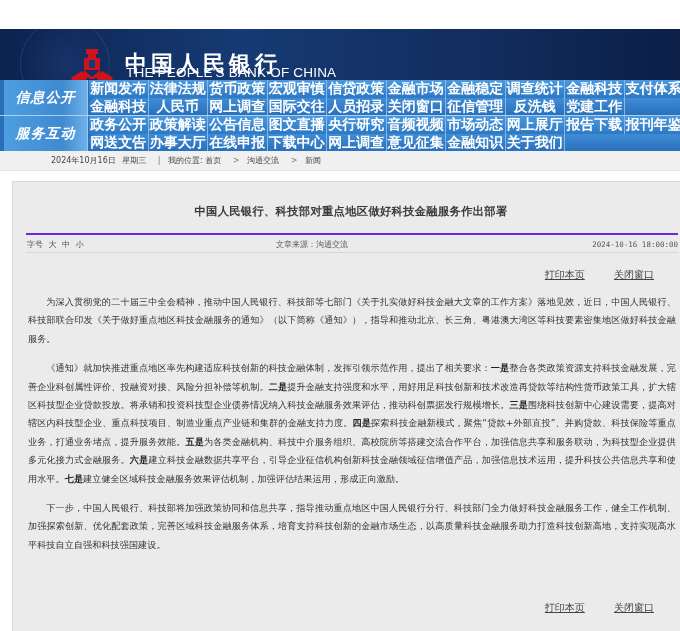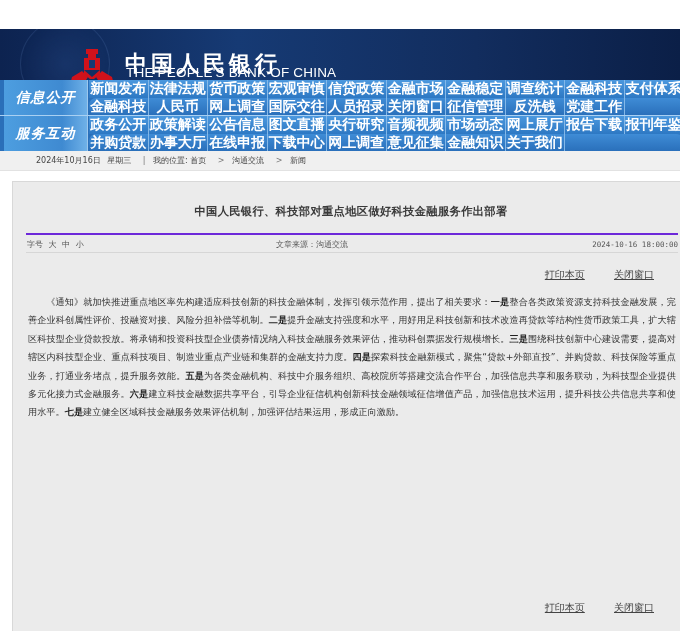--- a/index.html
+++ b/index.html
@@ -42,21 +42,21 @@
   .nav-item {
     width: 59.5px; height: 17.5px; line-height: 17.5px; text-align: center; color: #ffffff;
     font-size: 14px; font-weight: bold; border-right: 1px solid #84b8e8; white-space: nowrap; overflow: hidden;
     cursor: pointer;
   }
   .nav-item.empty { border-right: none; }
 
   .crumb {
     position: absolute; left: 0; top: 151px; width: 680px; height: 20px; background: #f0f0f0;
     border-bottom: 1px solid #e2e2e2;
-    font-size: 8px; color: #444; line-height: 20px; padding-left: 36px;
+    font-size: 8px; color: #444; line-height: 20px; padding-left: 51px;
   }
   .crumb span { margin-right: 4px; }
   .crumb .sep { color: #777; margin: 0 5px; }
 
   .article {
     position: absolute; left: 12px; top: 181px; width: 676px; height: 518px; background: #ebebeb;
     border: 1px solid #d8d8d8; border-bottom: none;
   }
   .title {
     position: absolute; left: 0; top: 22px; width: 676px; text-align: center;
@@ -148,21 +148,21 @@
         <div class="nav-item">公告信息</div>
         <div class="nav-item">图文直播</div>
         <div class="nav-item">央行研究</div>
         <div class="nav-item">音频视频</div>
         <div class="nav-item">市场动态</div>
         <div class="nav-item">网上展厅</div>
         <div class="nav-item">报告下载</div>
         <div class="nav-item">报刊年鉴</div>
       </div>
       <div class="nav-row">
-        <div class="nav-item">并购贷款</div>
+        <div class="nav-item">网送文告</div>
         <div class="nav-item">办事大厅</div>
         <div class="nav-item">在线申报</div>
         <div class="nav-item">下载中心</div>
         <div class="nav-item">网上调查</div>
         <div class="nav-item">意见征集</div>
         <div class="nav-item">金融知识</div>
         <div class="nav-item">关于我们</div>
         <div class="nav-item empty"></div>
         <div class="nav-item empty"></div>
       </div>
@@ -193,20 +193,22 @@
     </span>
     <span class="source">文章来源：沟通交流</span>
     <span class="date">2024-10-16 18:00:00</span>
   </div>
   <div class="tools top">
     <a>打印本页</a>
     <a>关闭窗口</a>
   </div>
 
   <div class="body-text">
+    <p><span>为深入贯彻党的二十届三中全会精神，推动中国人民银行、科技部等七部门《关于扎实做好科技金融大文章的工作方案》落地见效，近日，中国人民银行、科技部联合印发《关于做好重点地区科技金融服务的通知》（以下简称《通知》），指导和推动北京、长三角、粤港澳大湾区等科技要素密集地区做好科技金融服务。</span></p>
     <p><span>《通知》就加快推进重点地区率先构建适应科技创新的科技金融体制，发挥引领示范作用，提出了相关要求：</span><b>一是</b><span>整合各类政策资源支持科技金融发展，完善企业科创属性评价、投融资对接、风险分担补偿等机制。</span><b>二是</b><span>提升金融支持强度和水平，用好用足科技创新和技术改造再贷款等结构性货币政策工具，扩大辖区科技型企业贷款投放。将承销和投资科技型企业债券情况纳入科技金融服务效果评估，推动科创票据发行规模增长。</span><b>三是</b><span>围绕科技创新中心建设需要，提高对辖区内科技型企业、重点科技项目、制造业重点产业链和集群的金融支持力度。</span><b>四是</b><span>探索科技金融新模式，聚焦“贷款+外部直投”、并购贷款、科技保险等重点业务，打通业务堵点，提升服务效能。</span><b>五是</b><span>为各类金融机构、科技中介服务组织、高校院所等搭建交流合作平台，加强信息共享和服务联动，为科技型企业提供多元化接力式金融服务。</span><b>六是</b><span>建立科技金融数据共享平台，引导企业征信机构创新科技金融领域征信增值产品，加强信息技术运用，提升科技公共信息共享和使用水平。</span><b>七是</b><span>建立健全区域科技金融服务效果评估机制，加强评估结果运用，形成正向激励。</span></p>
+    <p><span>下一步，中国人民银行、科技部将加强政策协同和信息共享，指导推动重点地区中国人民银行分行、科技部门全力做好科技金融服务工作，健全工作机制、加强探索创新、优化配套政策，完善区域科技金融服务体系，培育支持科技创新的金融市场生态，以高质量科技金融服务助力打造科技创新高地，支持实现高水平科技自立自强和科技强国建设。</span></p>
   </div>
 
   <div class="tools bottom">
     <a>打印本页</a>
     <a>关闭窗口</a>
   </div>
 </div>
 
 </body></html>

